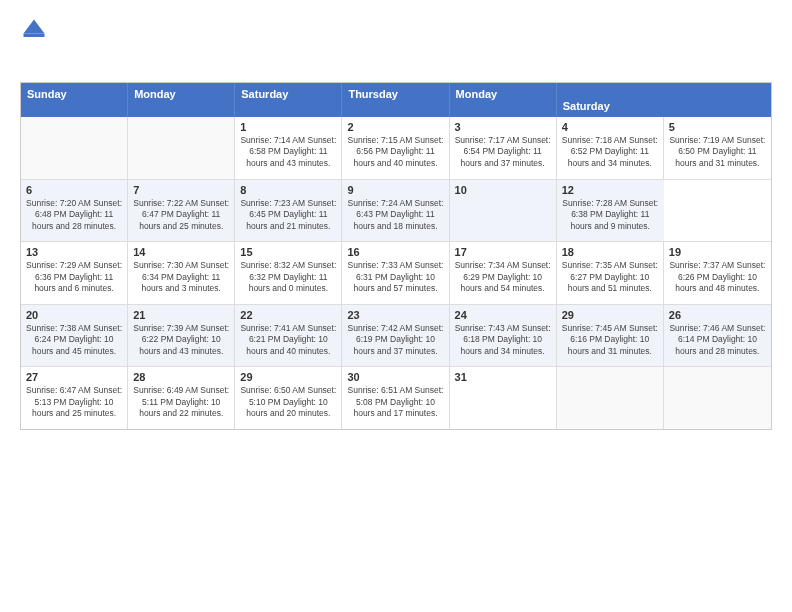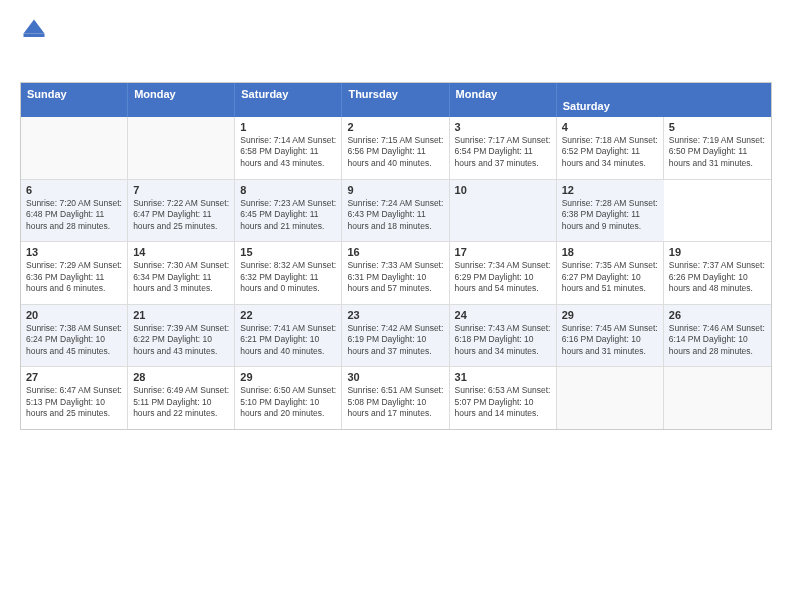--- a/index.html
+++ b/index.html
@@ -100,20 +100,21 @@
       font-size: 11px;
       font-weight: bold;
       color: #333;
       display: block;
       margin-bottom: 2px;
     }
     .cell-info {
       font-size: 8.5px;
       color: #444;
       line-height: 1.35;
+      text-align: center;
     }
   </style>
 </head>
 <body>
 
 <div class="page">
   <div class="header">
     <div class="logo">
       <svg class="logo-icon" viewBox="0 0 32 32">
         <polygon points="16,4 28,20 4,20" fill="#4472C4"></polygon>
@@ -317,22 +318,19 @@
 Daylight: 10 hours and 20 minutes.</div>
           </div>
           <div class="cal-cell">
             <span class="day-num">30</span>
             <div class="cell-info">Sunrise: 6:51 AM
 Sunset: 5:08 PM
 Daylight: 10 hours and 17 minutes.</div>
           </div>
           <div class="cal-cell">
             <span class="day-num">31</span>
-            <div class="cell-info">Sunrise: 6:53 AM
-Sunset: 5:07 PM
-Daylight: 10 hours and 14 minutes.</div>
           </div>
           <div class="cal-cell empty"></div>
           <div class="cal-cell empty"></div>
         </div>
       </div>
   </div>
 </div>
 
 </body></html>

